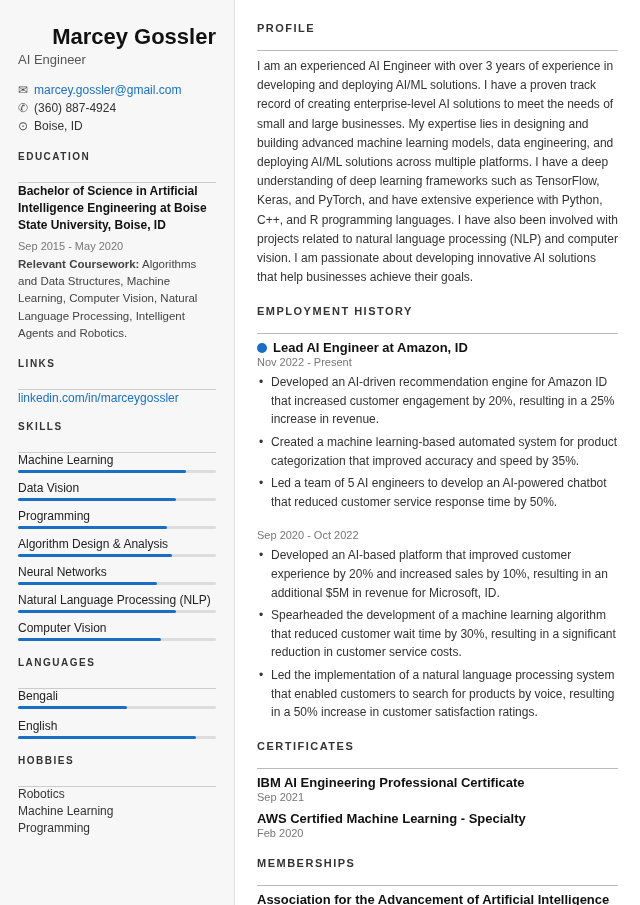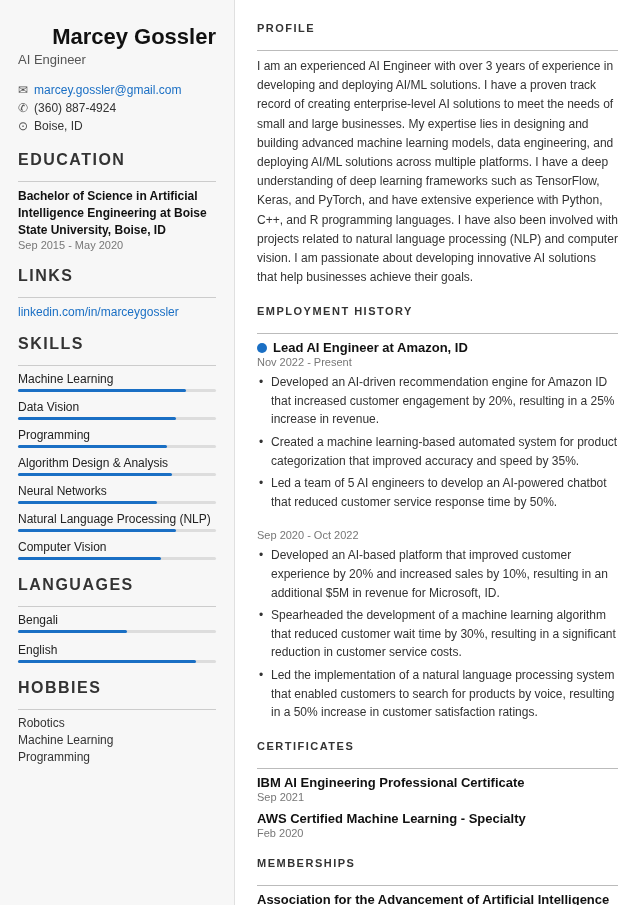--- a/index.html
+++ b/index.html
@@ -47,35 +47,34 @@
       gap: 6px;
       margin-bottom: 4px;
       font-size: 12px;
       color: #333;
     }
     .contact-list a {
       color: #1a6fc4;
       text-decoration: none;
     }
     .section-heading {
-      font-size: 16px;
+      font-size: 10px;
       font-weight: 700;
       letter-spacing: 1.5px;
       text-transform: uppercase;
       color: #333;
+      margin-top: 16px;
+      padding-bottom: 20px;
+      border-bottom: 1px solid #ccc;
+    }
+    .edu-degree {
+      font-size: 12px;
+      font-weight: 700;
+      color: #111;
       margin-bottom: 6px;
-      margin-top: 16px;
-      padding-bottom: 12px;
-      border-bottom: 1px solid #ccc;
-    }
-    .edu-degree {
-      font-size: 12px;
-      font-weight: 700;
-      color: #111;
-      margin-bottom: 0;
       line-height: 1.4;
     }
     .edu-date {
       font-size: 11px;
       color: #777;
       margin-bottom: 4px;
     }
     .edu-coursework {
       font-size: 11.5px;
       color: #444;
@@ -232,20 +231,24 @@
       </li>
       <li>
         <span class="icon-symbol">⊙</span>
         <span>Boise, ID</span>
       </li>
     </ul>
 
     <div class="section-heading">EDUCATION</div>
     <div class="edu-degree">Bachelor of Science in Artificial Intelligence Engineering at Boise State University, Boise, ID</div>
     <div class="edu-date">Sep 2015 - May 2020</div>
+    <div class="edu-coursework">
+      <span style="font-weight:700;">Relevant Coursework:</span>
+      <span>Algorithms and Data Structures, Machine Learning, Computer Vision, Natural Language Processing, Intelligent Agents and Robotics.</span>
+    </div>
 
     <div class="section-heading">LINKS</div>
     <div class="links-section">
       <a href="#">linkedin.com/in/marceygossler</a>
     </div>
 
     <div class="section-heading">SKILLS</div>
     <div id="skills-container">
         <div class="skill-item">
     <div class="skill-label">Machine Learning</div>

